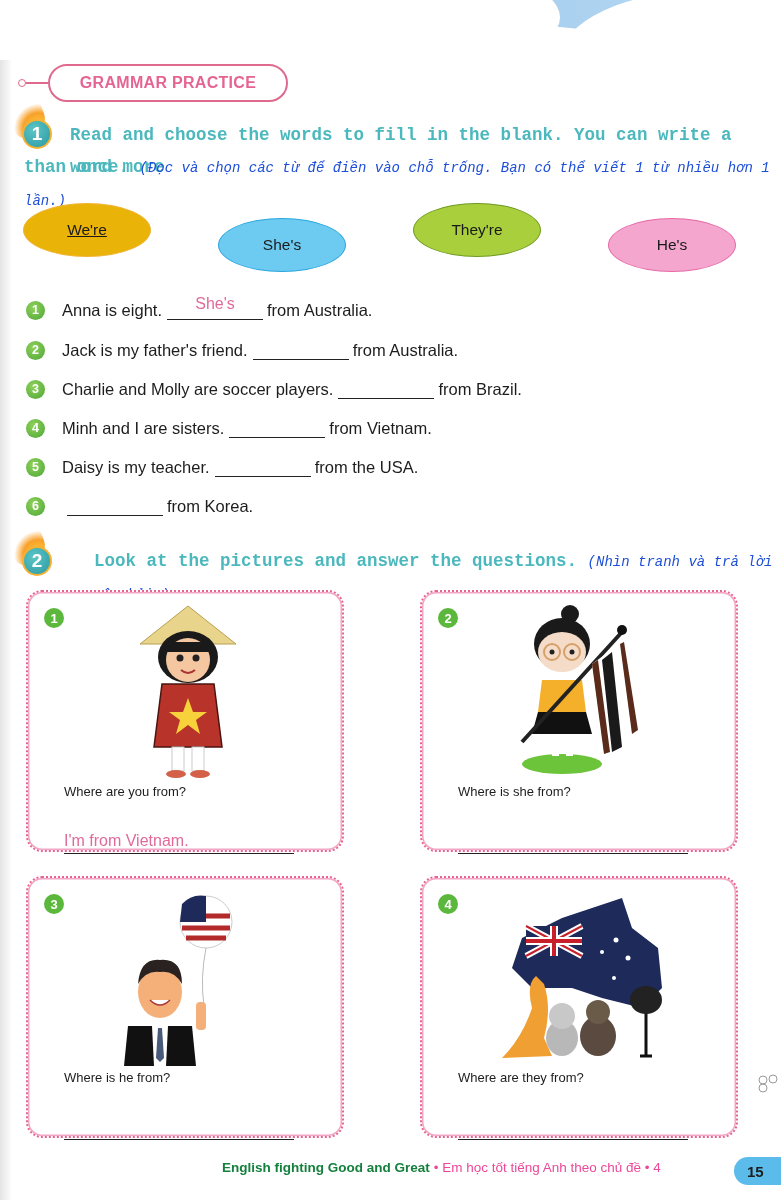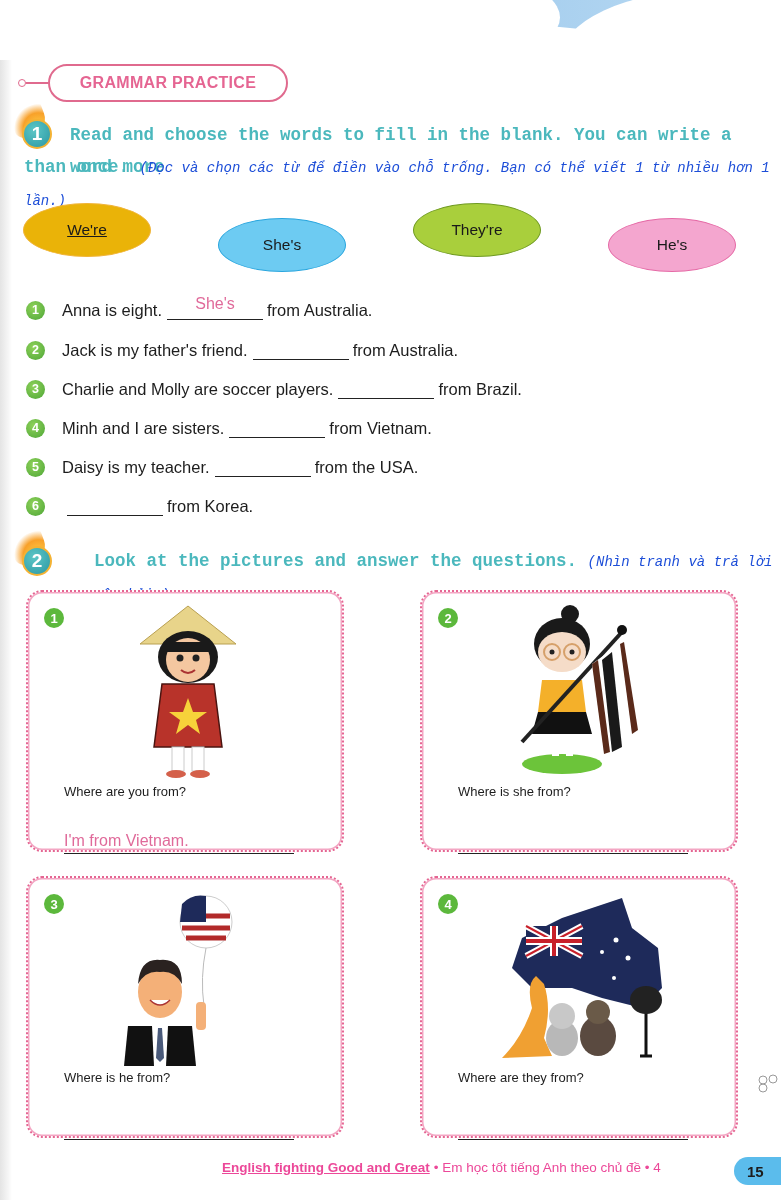--- a/index.html
+++ b/index.html
@@ -54,21 +54,21 @@
     box-shadow: 0 0 0 1.5px #f3a6c3 inset; }
   .card .cnum { position: absolute; left: 16px; top: 16px; width: 20px; height: 20px; border-radius: 50%;
     background: #5cb83c; color: #fff; font-weight: bold; font-size: 13px; display: flex; align-items: center; justify-content: center; }
   .card .question { position: absolute; left: 36px; top: 192px; font-size: 13px; color: #1d1d1d; }
   .card .answer-line { position: absolute; left: 36px; top: 240px; width: 230px; border-bottom: 1.3px solid #222; height: 22px; text-align: left; }
   .card .answer-line .ans { color: #e06a9a; font-size: 16px; position: relative; top: 0px; }
   .card .illus { position: absolute; left: 60px; top: 10px; width: 200px; height: 178px; }
 
   
   .footer { position: absolute; left: 222px; top: 1160px; display: flex; align-items: center; font-size: 13.5px; }
-  .footer .brand { color: #ec4899; font-weight: bold; text-decoration: underline; }
+  .footer .brand { color: #15803d; font-weight: bold; }
   .footer .sub { color: #ec4899; margin-left: 4px; }
   .page-num { position: absolute; left: 734px; top: 1157px; width: 60px; height: 28px; background: #5bbcec; border-radius: 14px 0 0 14px;
     color: #1d1d1d; font-weight: bold; font-size: 15px; display: flex; align-items: center; padding-left: 13px; }
 
   .deco-rings { position: absolute; left: 756px; top: 1072px; width: 24px; height: 24px; }
 </style>
 </head>
 <body>
 
 <div class="page-edge"></div>

